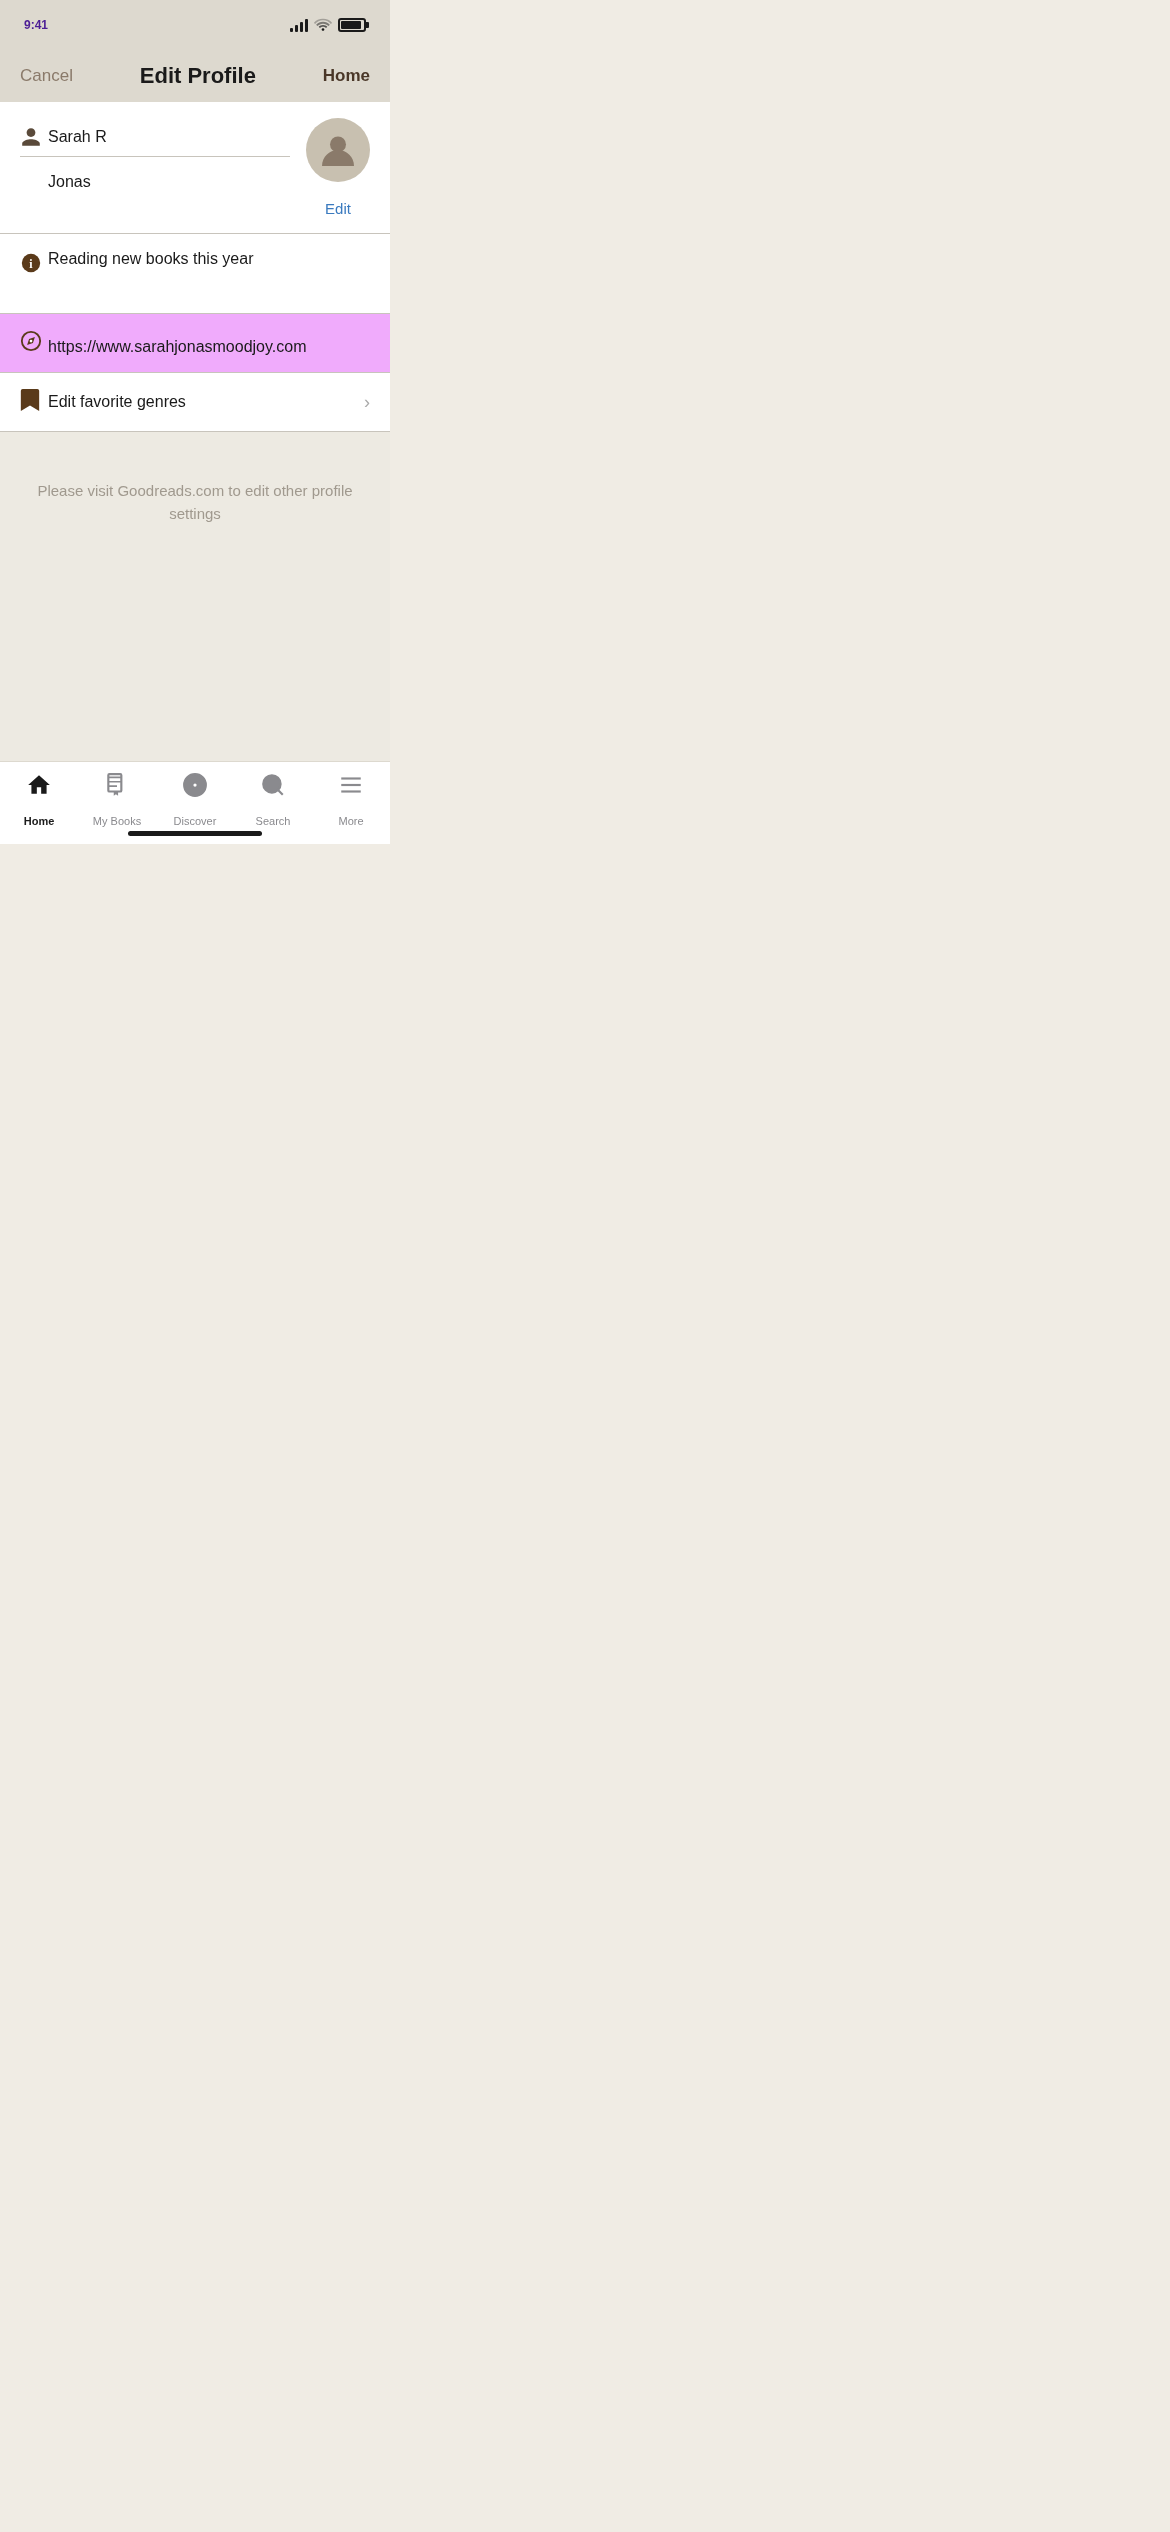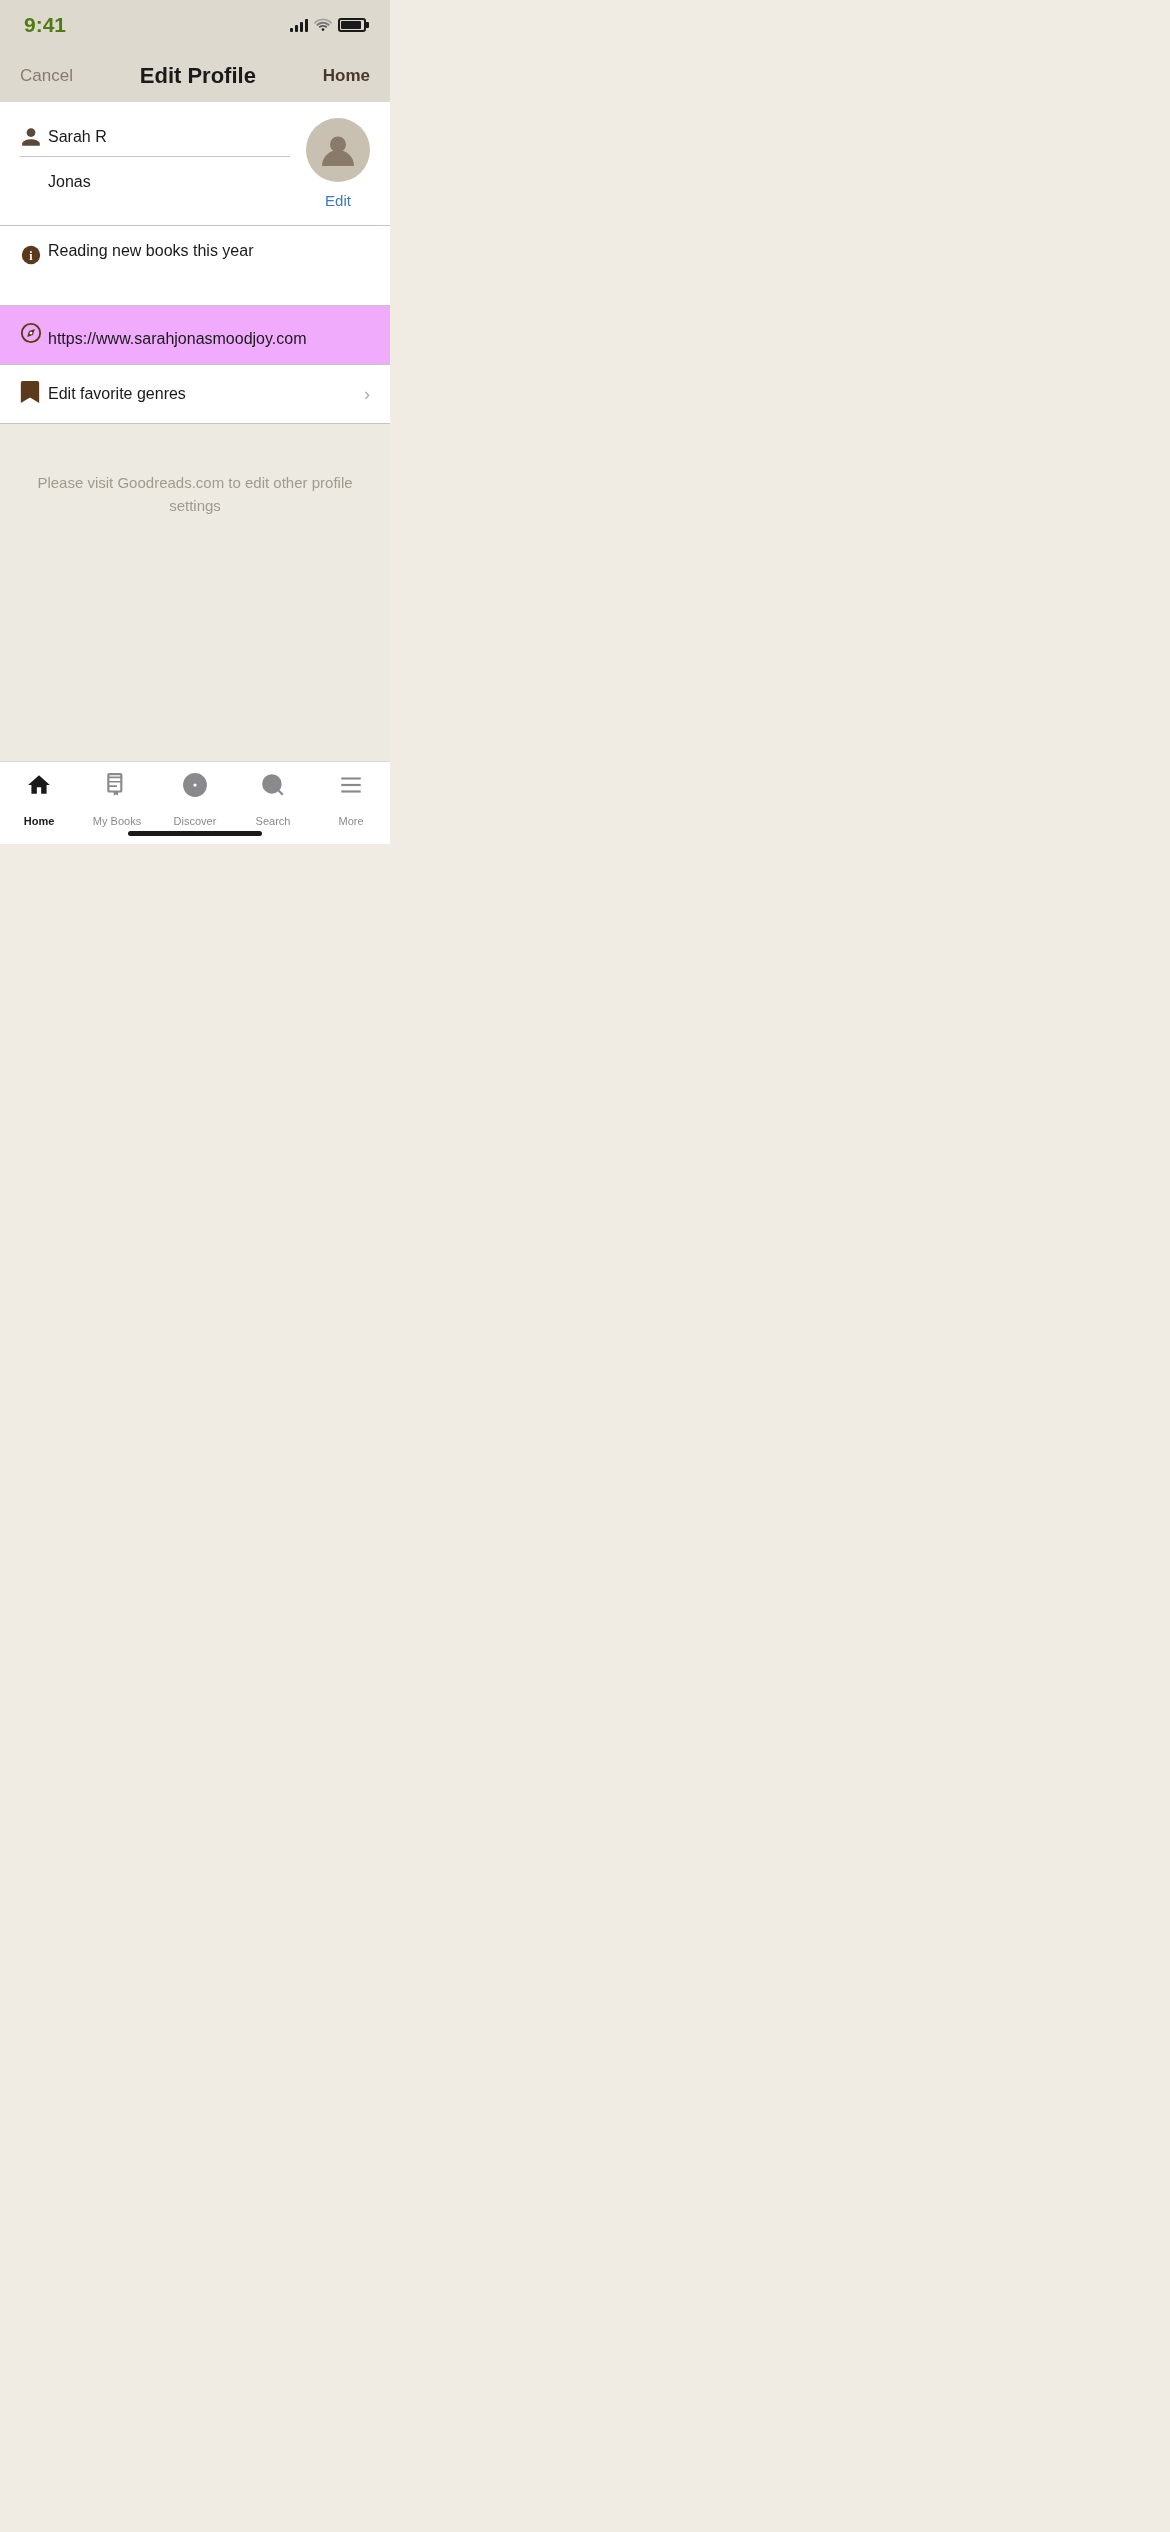--- a/index.html
+++ b/index.html
@@ -18,23 +18,23 @@
     .status-bar {
       background: #ddd9cf;
       height: 50px;
       display: flex;
       align-items: center;
       justify-content: space-between;
       padding: 0 24px;
     }
 
     .status-time {
-      font-size: 21px;
+      font-size: 12px;
       font-weight: 600;
-      color: #4d7c0f;
+      color: #4c1d95;
       text-align: center;
     }
 
     .status-icons {
       display: flex;
       align-items: center;
       gap: 6px;
     }
 
     .signal-bars {
@@ -171,21 +171,21 @@
     .lastname-value {
       font-size: 16px;
       color: #1a1a1a;
     }
 
     
     .avatar-container {
       display: flex;
       flex-direction: column;
       align-items: center;
-      gap: 10px;
+      gap: 18px;
       flex-shrink: 0;
     }
 
     .avatar {
       width: 64px;
       height: 64px;
       border-radius: 50%;
       background: #c8c0b0;
       display: flex;
       align-items: center;

